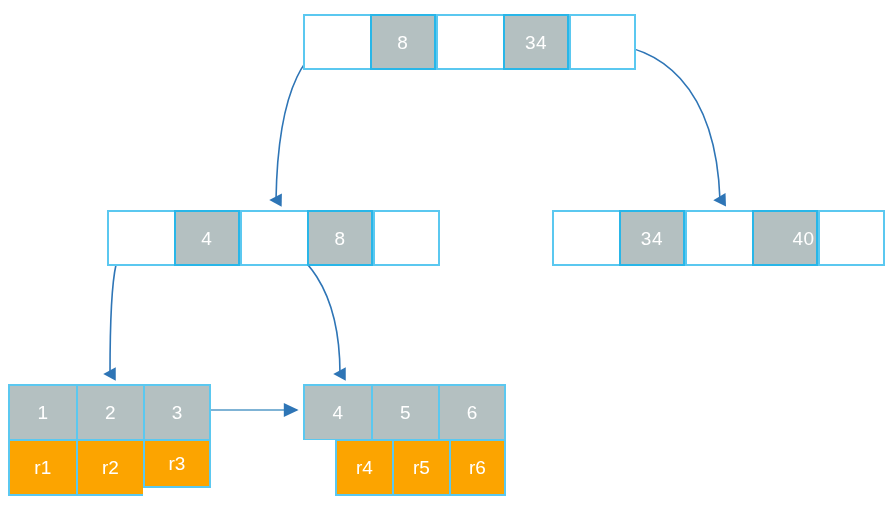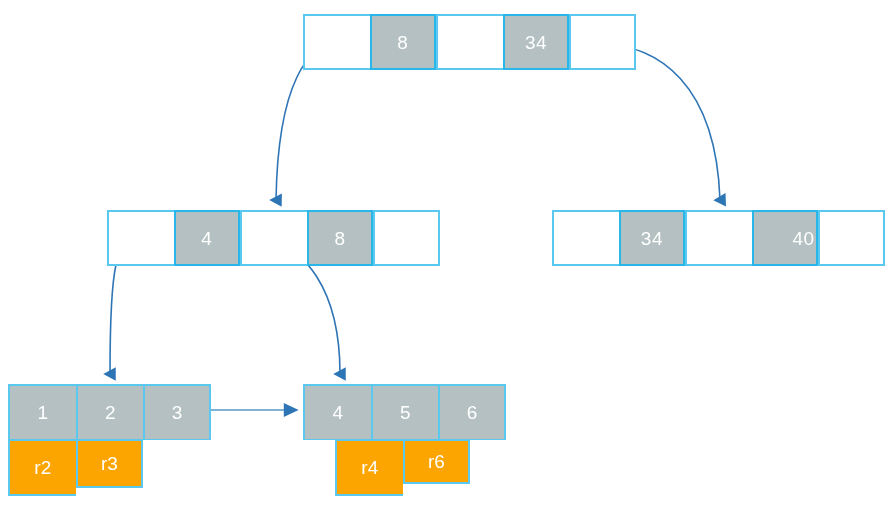--- a/index.html
+++ b/index.html
@@ -147,30 +147,32 @@
     <div class="cell ptr" style="width:66.6px;"></div>
   </div>
 
   <div class="leaf" style="left:8px; top:384px; width:203px; height:112px;">
     <div class="leaf-row keys">
       <div class="leaf-cell" style="width:67.6px; height:56px;">1</div>
       <div class="leaf-cell" style="width:67.6px; height:56px;">2</div>
       <div class="leaf-cell" style="width:67.6px; height:56px;">3</div>
     </div>
     <div class="leaf-row recs">
+      <div class="leaf-cell" style="width:67.6px; height:56px;">r1</div>
       <div class="leaf-cell" style="width:67.6px; height:56px;">r2</div>
       <div class="leaf-cell" style="width:67.6px; height:48px;">r3</div>
     </div>
   </div>
 
   <div class="leaf" style="left:303px; top:384px; width:203px; height:112px;">
     <div class="leaf-row keys">
       <div class="leaf-cell" style="width:67.6px; height:56px;">4</div>
       <div class="leaf-cell" style="width:67.6px; height:56px;">5</div>
       <div class="leaf-cell" style="width:67.6px; height:56px;">6</div>
     </div>
     <div class="leaf-row recs">
       <div class="leaf-cell" style="width:67.6px; height:56px;margin-left:32px;">r4</div>
-      <div class="leaf-cell" style="width:67.6px; height:44px;text-align:right;">r6</div>
+      <div class="leaf-cell" style="width:67.6px; height:56px;">r5</div>
+      <div class="leaf-cell" style="width:67.6px; height:56px;text-align:right;">r6</div>
     </div>
   </div>
 
 </div>
 
 </body></html>

